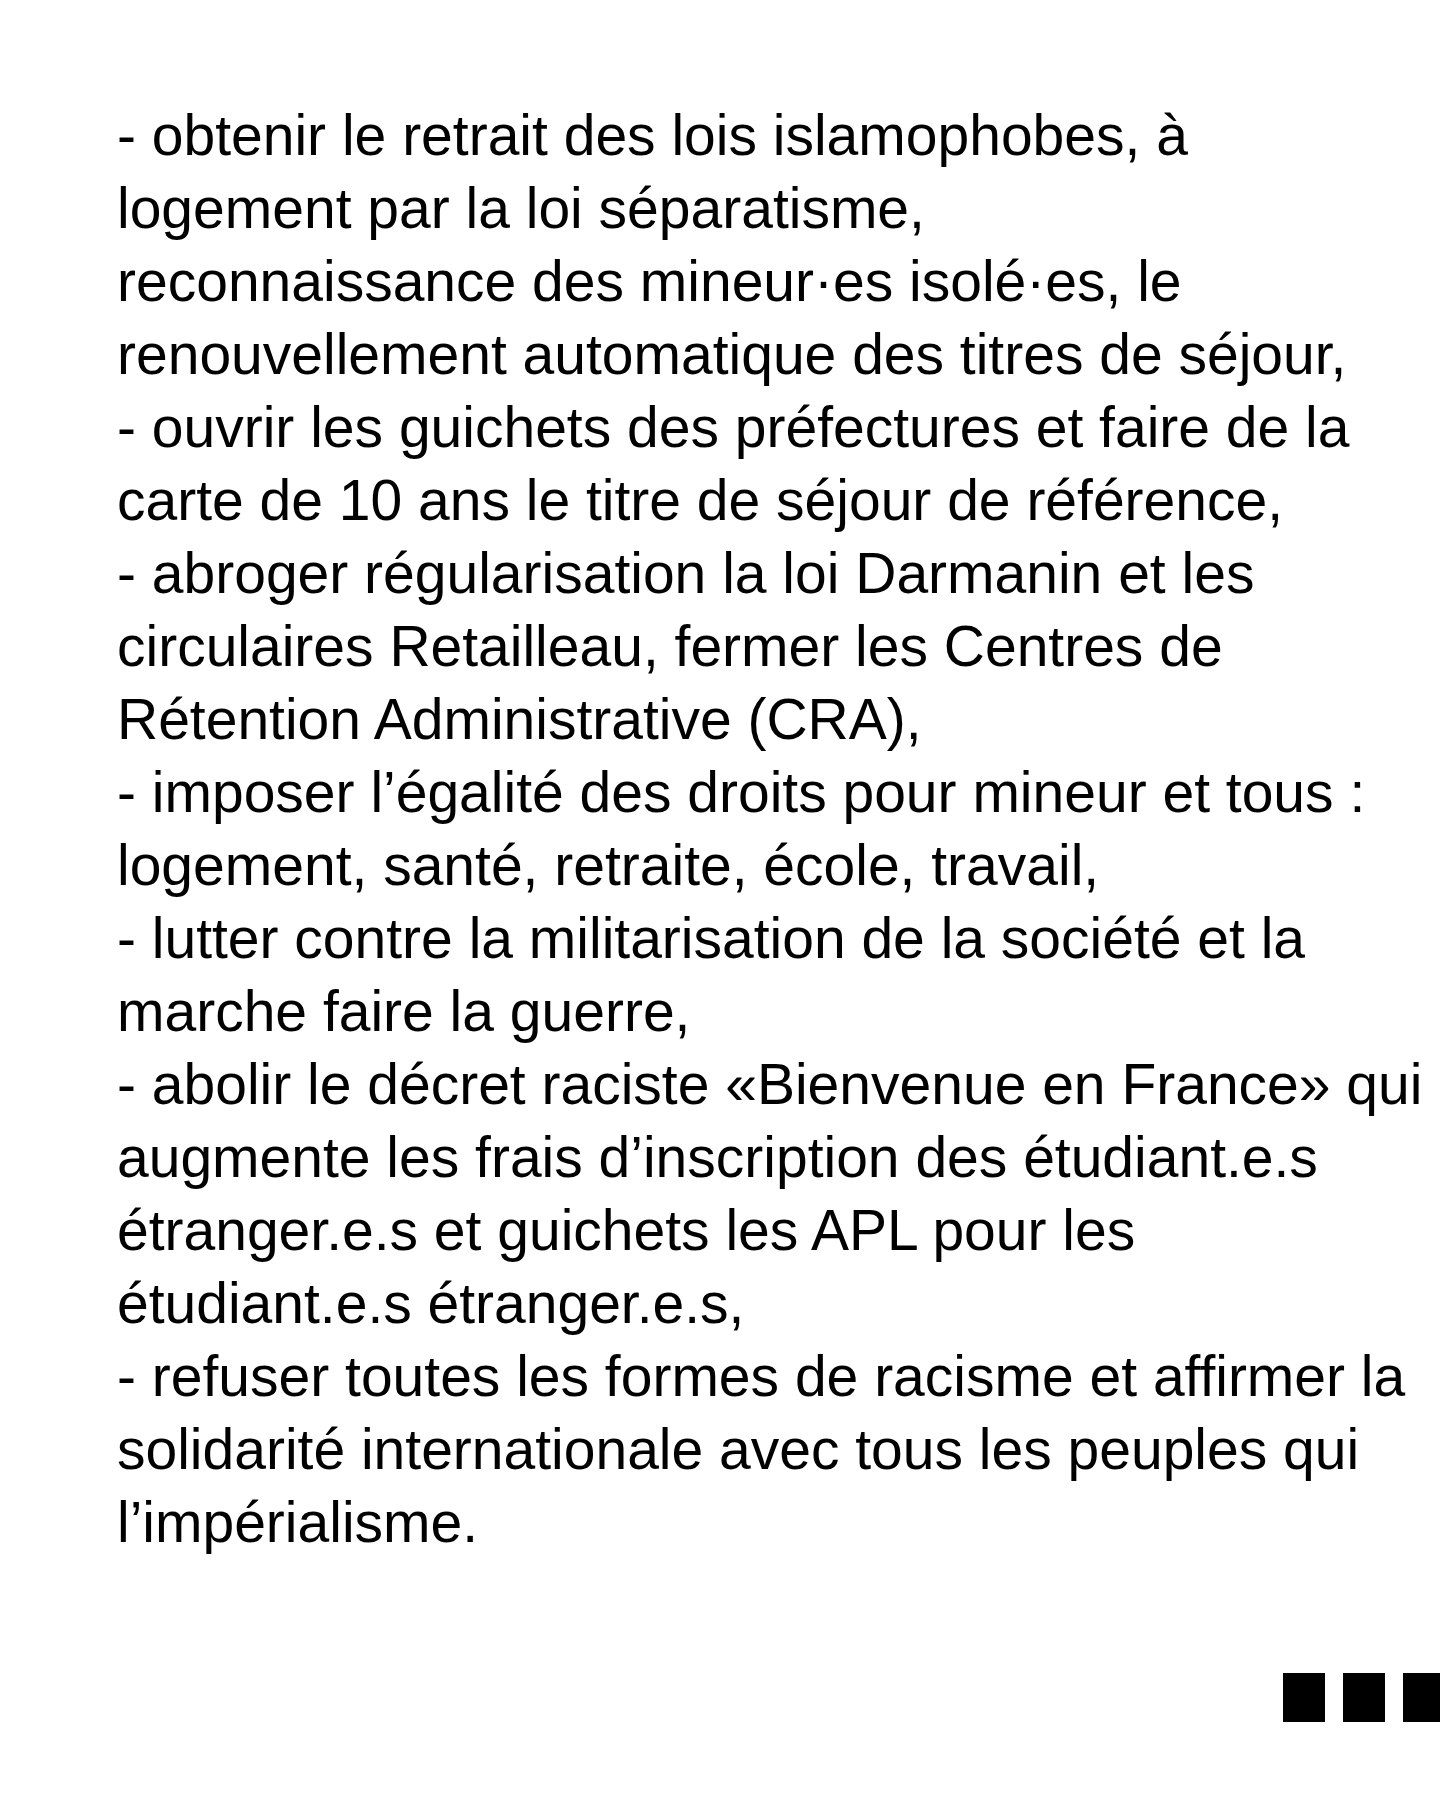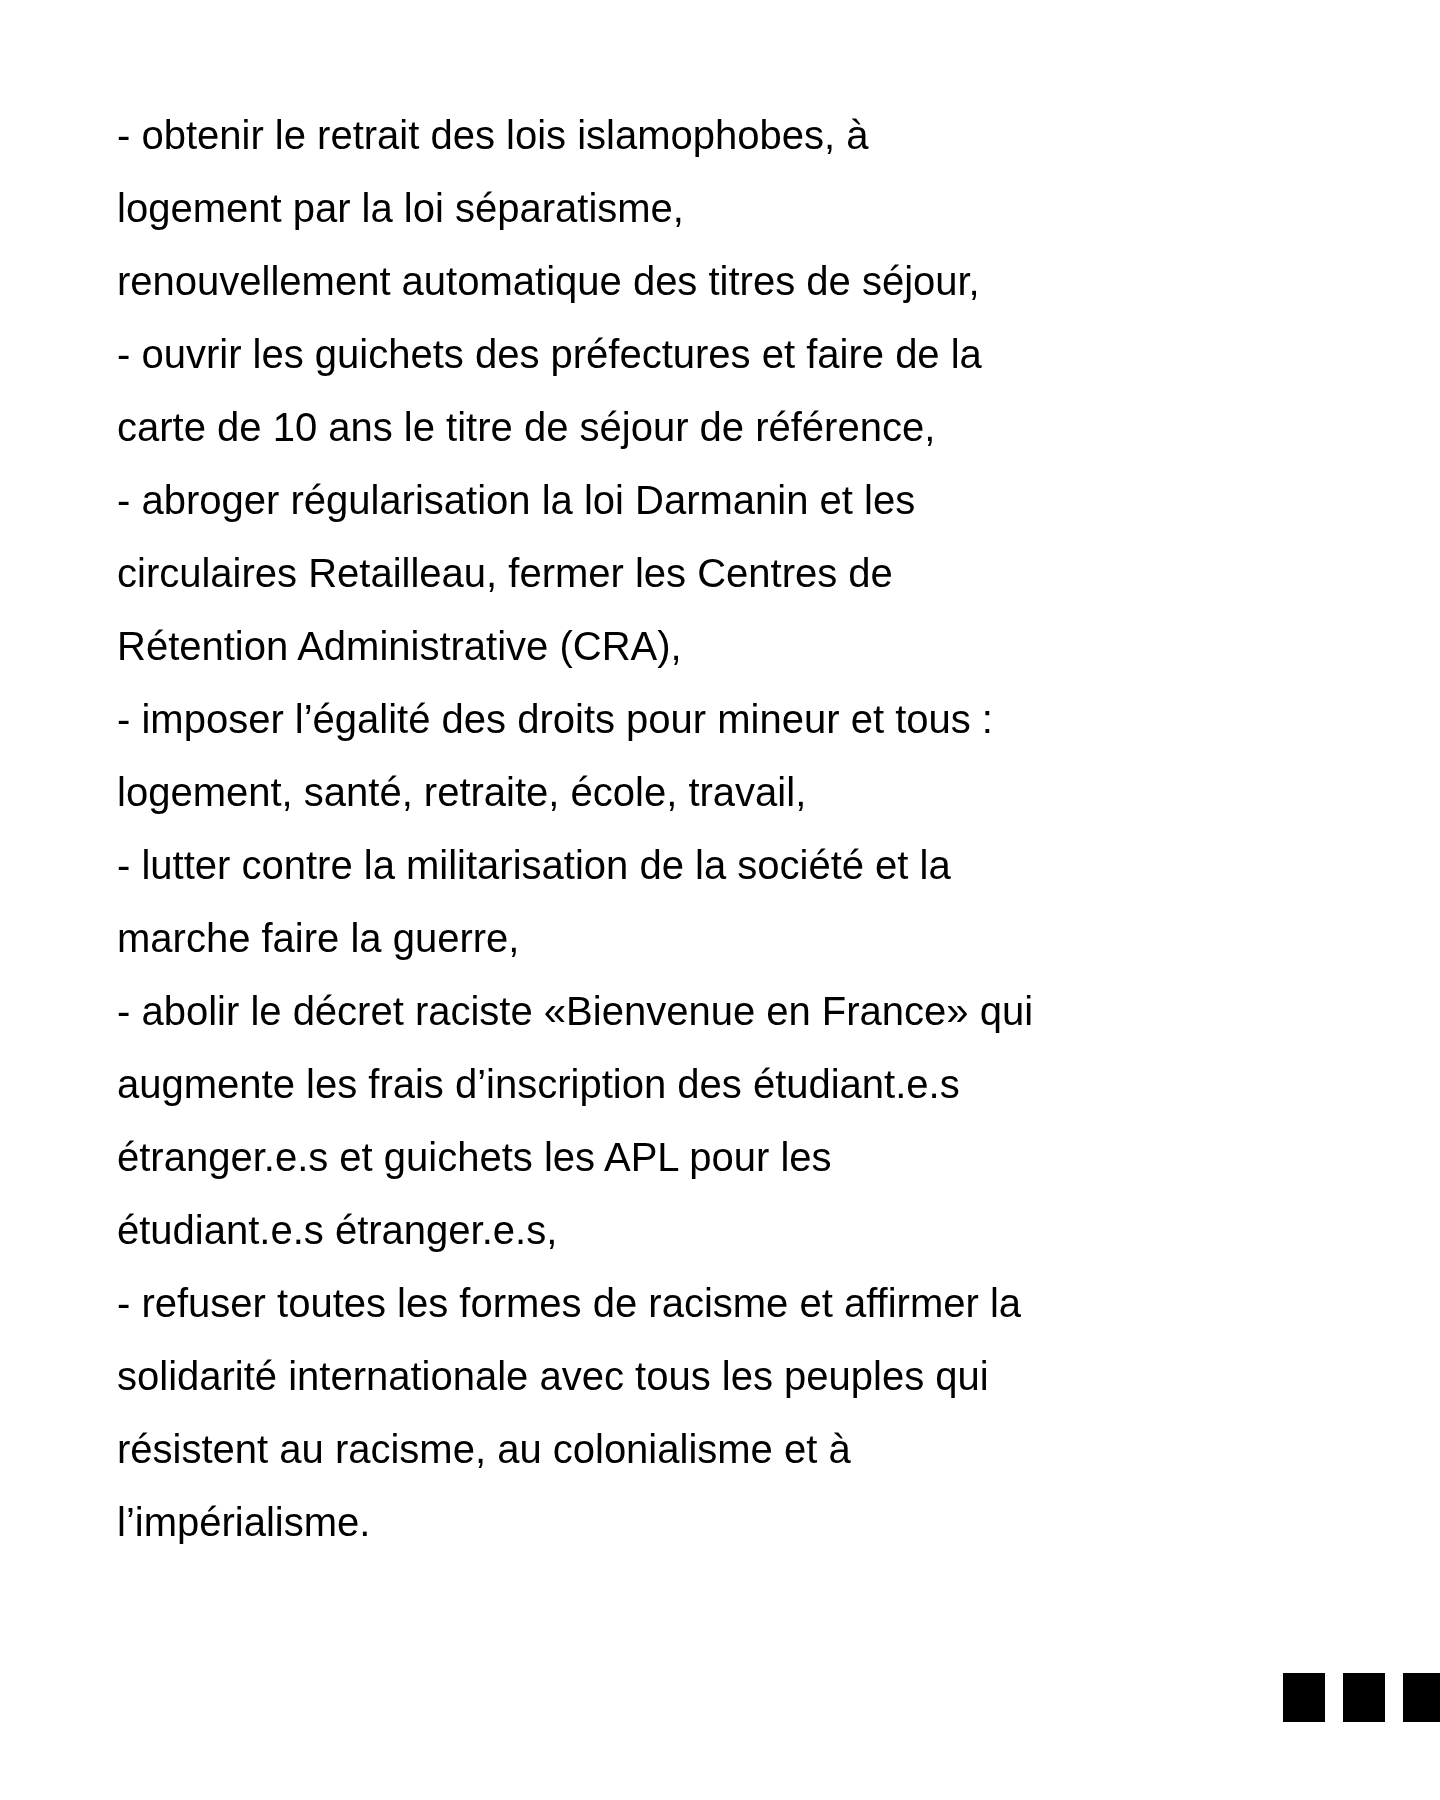--- a/index.html
+++ b/index.html
@@ -12,21 +12,21 @@
     height: 1800px;
     background: #ffffff;
     overflow: hidden;
     font-family: "Liberation Sans", "DejaVu Sans", sans-serif;
   }
   .text-block {
     position: absolute;
     left: 117px;
     top: 99px;
     color: #000000;
-    font-size: 40px;
+    font-size: 57px;
     line-height: 73px;
     font-weight: 400;
     letter-spacing: 0;
   }
   .text-line {
     white-space: nowrap;
   }
   .page-indicator {
     position: absolute;
     left: 1283px;
@@ -42,37 +42,37 @@
   }
 </style>
 </head>
 <body>
 
 <div class="page">
 
   <div class="text-block">
     <div class="text-line">- obtenir le retrait des lois islamophobes, à</div>
     <div class="text-line">logement par la loi séparatisme,</div>
+    <div class="text-line">reconnaissance des mineur·es isolé·es, le</div>
     <div class="text-line">renouvellement automatique des titres de séjour,</div>
     <div class="text-line">- ouvrir les guichets des préfectures et faire de la</div>
     <div class="text-line">carte de 10 ans le titre de séjour de référence,</div>
     <div class="text-line">- abroger régularisation la loi Darmanin et les</div>
     <div class="text-line">circulaires Retailleau, fermer les Centres de</div>
     <div class="text-line">Rétention Administrative (CRA),</div>
     <div class="text-line">- imposer l’égalité des droits pour mineur et tous :</div>
     <div class="text-line">logement, santé, retraite, école, travail,</div>
     <div class="text-line">- lutter contre la militarisation de la société et la</div>
     <div class="text-line">marche faire la guerre,</div>
     <div class="text-line">- abolir le décret raciste «Bienvenue en France» qui</div>
     <div class="text-line">augmente les frais d’inscription des étudiant.e.s</div>
     <div class="text-line">étranger.e.s et guichets les APL pour les</div>
     <div class="text-line">étudiant.e.s étranger.e.s,</div>
     <div class="text-line">- refuser toutes les formes de racisme et affirmer la</div>
     <div class="text-line">solidarité internationale avec tous les peuples qui</div>
-    <div class="text-line">résistent au racisme, au colonialisme et à</div>
     <div class="text-line">l’impérialisme.</div>
   </div>
 
   <div class="page-indicator">
     <div class="square"></div>
     <div class="square"></div>
     <div class="square"></div>
   </div>
 
 </div>

